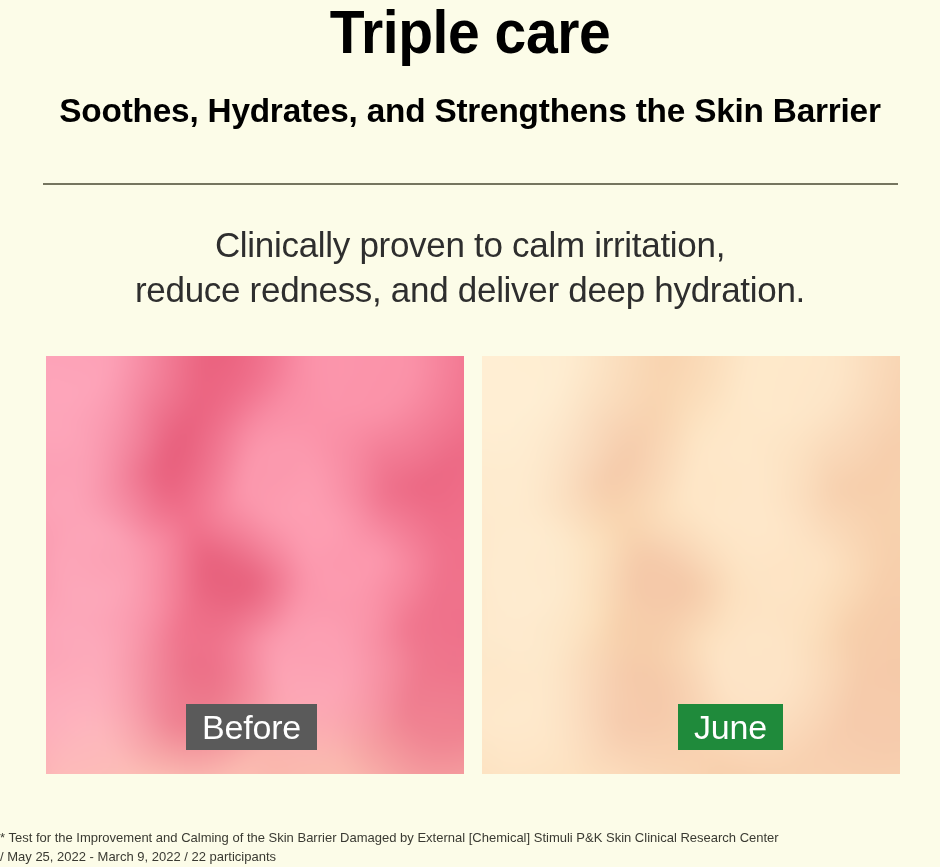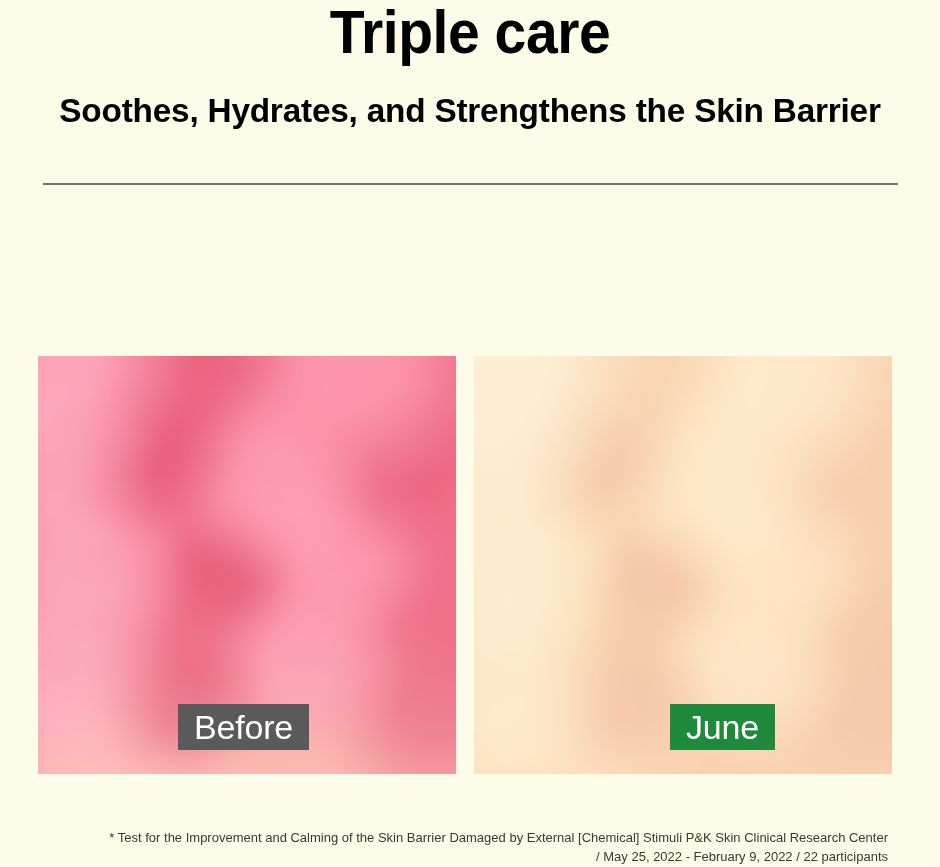--- a/index.html
+++ b/index.html
@@ -75,21 +75,21 @@
     font-weight: 400;
     color: #2e2e2e;
     letter-spacing: -0.3px;
   }
   .lede .line { display: block; white-space: nowrap; }
 
   
   .panels {
     position: absolute;
     top: 356px;
-    left: 38px;
+    left: 46px;
     width: 854px;
     height: 508px;
   }
 
   .panel {
     position: absolute;
     top: 0;
     width: 418px;
     height: 418px;
     overflow: hidden;
@@ -174,51 +174,55 @@
     left: 196px;
     background: #1f8a3b;
   }
 
   
   .footnote {
     position: absolute;
     top: 828px;
     left: 0;
     width: 888px;
-    text-align: right;
+    text-align: left;
     font-size: 13px;
     line-height: 19px;
     color: #3a3a32;
   }
   .footnote .line { display: block; white-space: nowrap; }
 </style>
 </head>
 <body>
 
 <div class="page">
 
   <div class="title">Triple care</div>
 
   <div class="subtitle">Soothes, Hydrates, and Strengthens the Skin Barrier</div>
 
   <div class="divider"></div>
 
+  <div class="lede">
+    <span class="line">Clinically proven to calm irritation,</span>
+    <span class="line">reduce redness, and deliver deep hydration.</span>
+  </div>
 
   <div class="panels">
 
     <div class="panel panel-before">
       <div class="skin skin-before"></div>
       <div class="badge badge-before">Before</div>
     </div>
 
     <div class="panel panel-after">
       <div class="skin skin-after"></div>
       <div class="badge badge-after">June</div>
     </div>
 
   </div>
 
   <div class="footnote">
     <span class="line">* Test for the Improvement and Calming of the Skin Barrier Damaged by External [Chemical] Stimuli P&amp;K Skin Clinical Research Center</span>
-    <span class="line">/ May 25, 2022 - February 9, 2022 / 22 participants</span>
+    <span class="line">/ May 25, 2022 - March 9, 2022 / 22 participants</span>
   </div>
 
 </div>
 
 </body></html>

